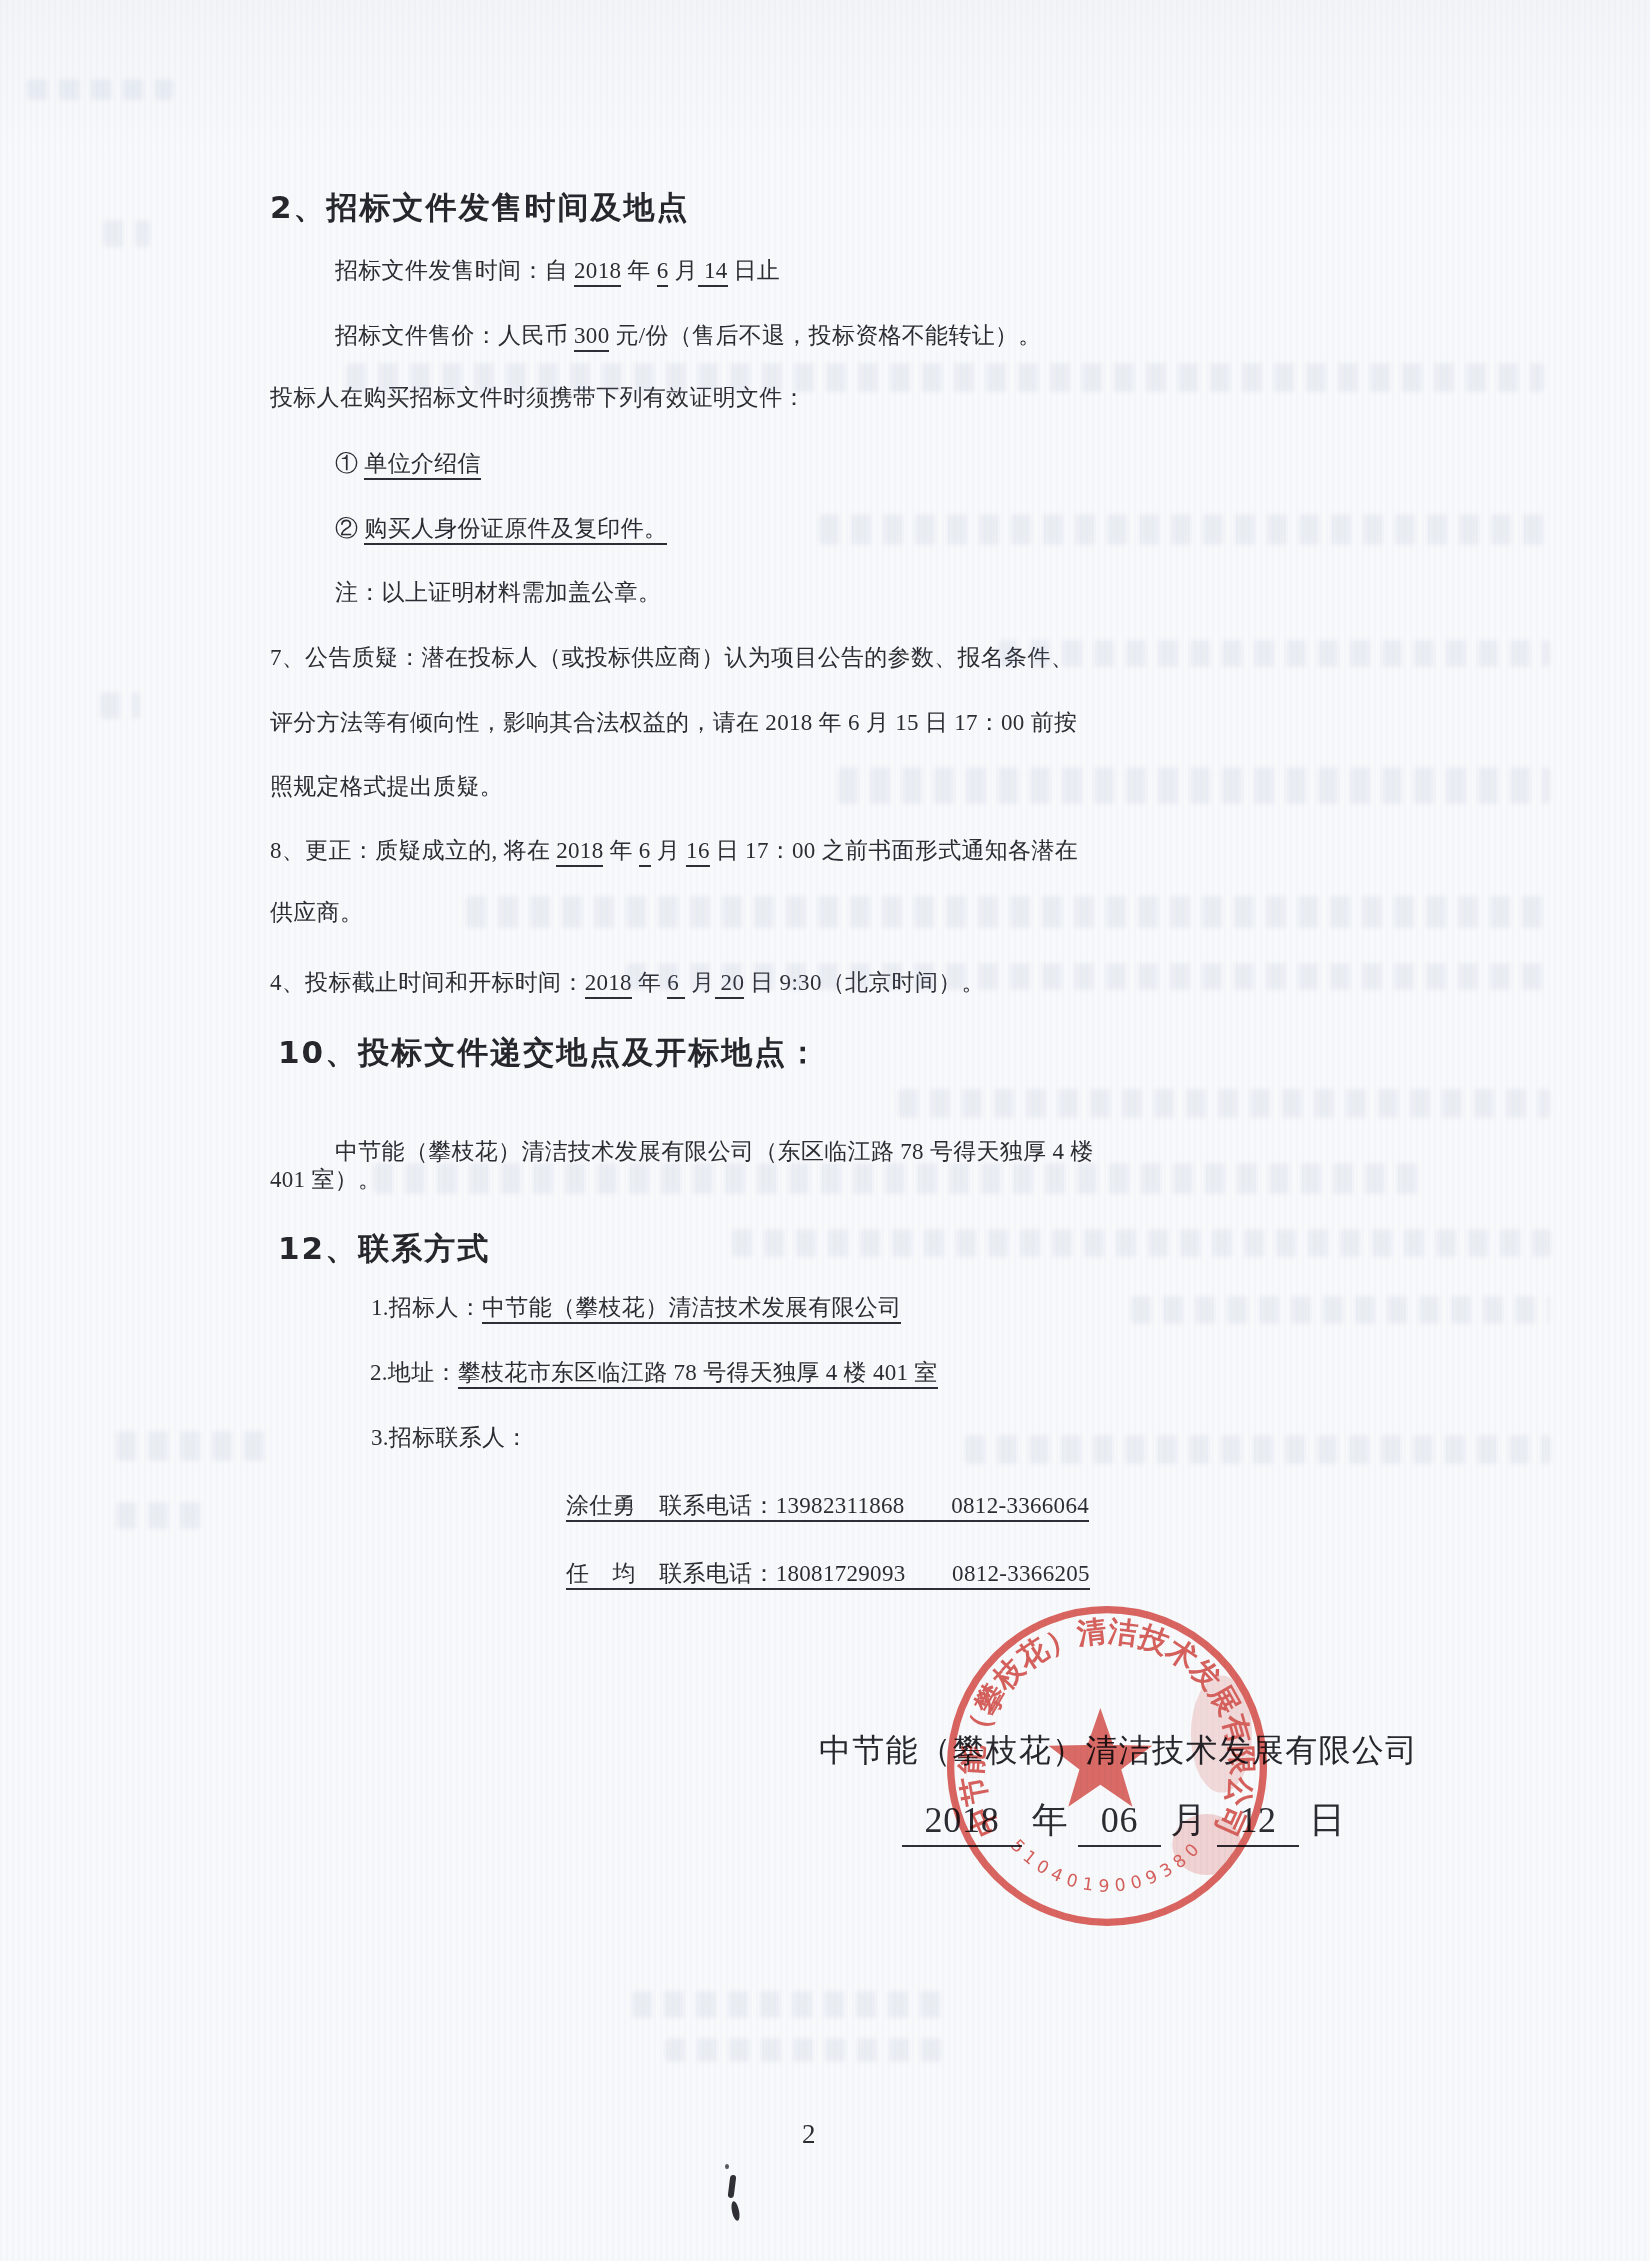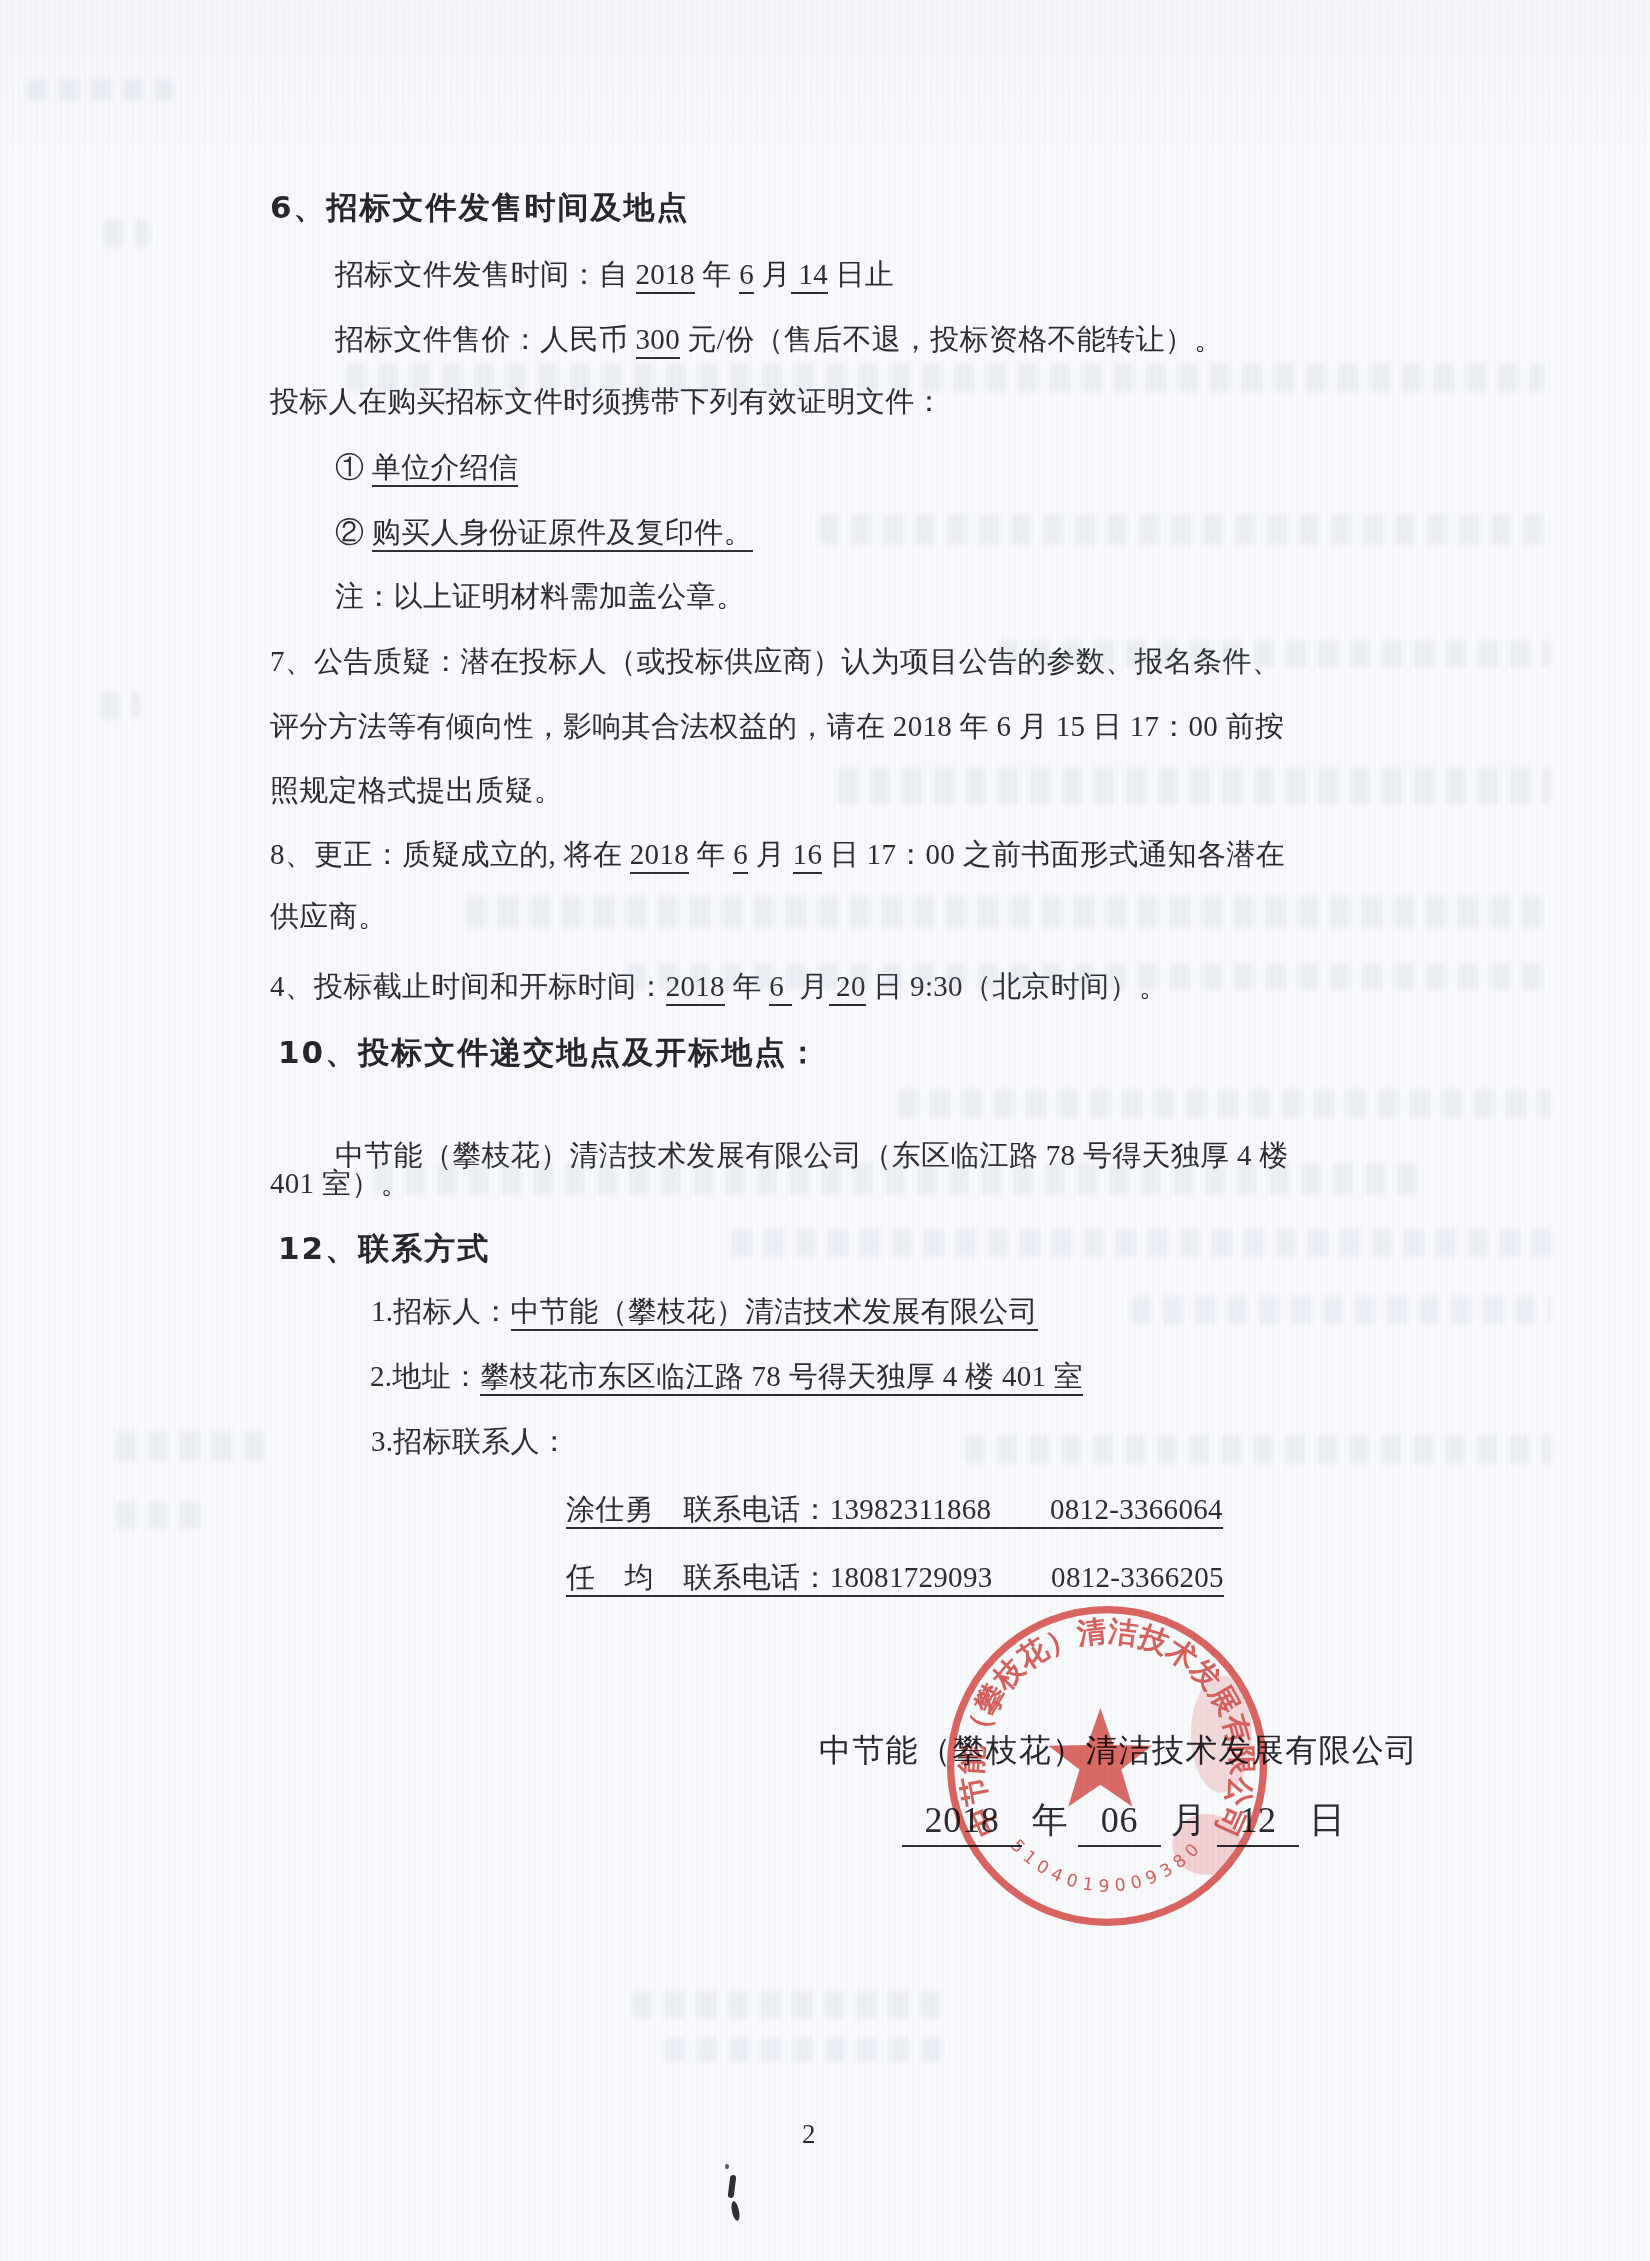--- a/index.html
+++ b/index.html
@@ -17,21 +17,21 @@
     content:"";
     position:absolute;inset:0;
     background:
       repeating-linear-gradient(90deg, rgba(180,195,215,0.07) 0 2px, rgba(255,255,255,0) 2px 6px),
       linear-gradient(180deg, rgba(225,232,240,0.25), rgba(255,255,255,0) 160px);
     pointer-events:none;
   }
   .line{
     position:absolute;
     white-space:pre;
-    font-size:29px;
+    font-size:23px;
     line-height:1.28;
     letter-spacing:0.3px;
   }
   .l-heading{
     font-family:"DejaVu Sans","Liberation Sans",sans-serif;
     font-weight:bold;
     font-size:31px;
     letter-spacing:2px;
     color:#26262c;
   }
@@ -69,21 +69,21 @@
     filter:blur(0.3px) saturate(1.05);
     pointer-events:none;
   }
 </style>
 </head>
 <body>
 
 <div class="page">
 
   <div id="lines-layer">
-      <div class="line l-heading" style="left: 270px; top: 188px;"><span class="seg">6、招标文件发售时间及地点</span></div>
+      <div class="line l-heading" style="left: 270px; top: 188px;"><span class="seg">2、招标文件发售时间及地点</span></div>
       <div class="line l-body" style="left: 335px; top: 256px;"><span class="seg">招标文件发售时间：自 </span><span class="seg u">2018</span><span class="seg"> 年 </span><span class="seg u">6</span><span class="seg"> 月</span><span class="seg u"> 14</span><span class="seg"> 日止</span></div>
       <div class="line l-body" style="left: 335px; top: 321px;"><span class="seg">招标文件售价：人民币 </span><span class="seg u">300</span><span class="seg"> 元/份（售后不退，投标资格不能转让）。</span></div>
       <div class="line l-body" style="left: 270px; top: 385px; font-family: Liberation Mono, monospace;"><span class="seg">投标人在购买招标文件时须携带下列有效证明文件：</span></div>
       <div class="line l-body" style="left: 335px; top: 449px;"><span class="seg">① </span><span class="seg u">单位介绍信</span></div>
       <div class="line l-body" style="left: 335px; top: 514px;"><span class="seg">② </span><span class="seg u">购买人身份证原件及复印件。</span></div>
       <div class="line l-body" style="left: 335px; top: 578px;"><span class="seg">注：以上证明材料需加盖公章。</span></div>
       <div class="line l-body" style="left: 270px; top: 643px;"><span class="seg">7、公告质疑：潜在投标人（或投标供应商）认为项目公告的参数、报名条件、</span></div>
       <div class="line l-body" style="left: 270px; top: 708px;"><span class="seg">评分方法等有倾向性，影响其合法权益的，请在 2018 年 6 月 15 日 17：00 前按</span></div>
       <div class="line l-body" style="left: 270px; top: 772px;"><span class="seg">照规定格式提出质疑。</span></div>
       <div class="line l-body" style="left: 270px; top: 836px;"><span class="seg">8、更正：质疑成立的, 将在 </span><span class="seg u">2018</span><span class="seg"> 年 </span><span class="seg u">6</span><span class="seg"> 月 </span><span class="seg u">16</span><span class="seg"> 日 17：00 之前书面形式通知各潜在</span></div>

